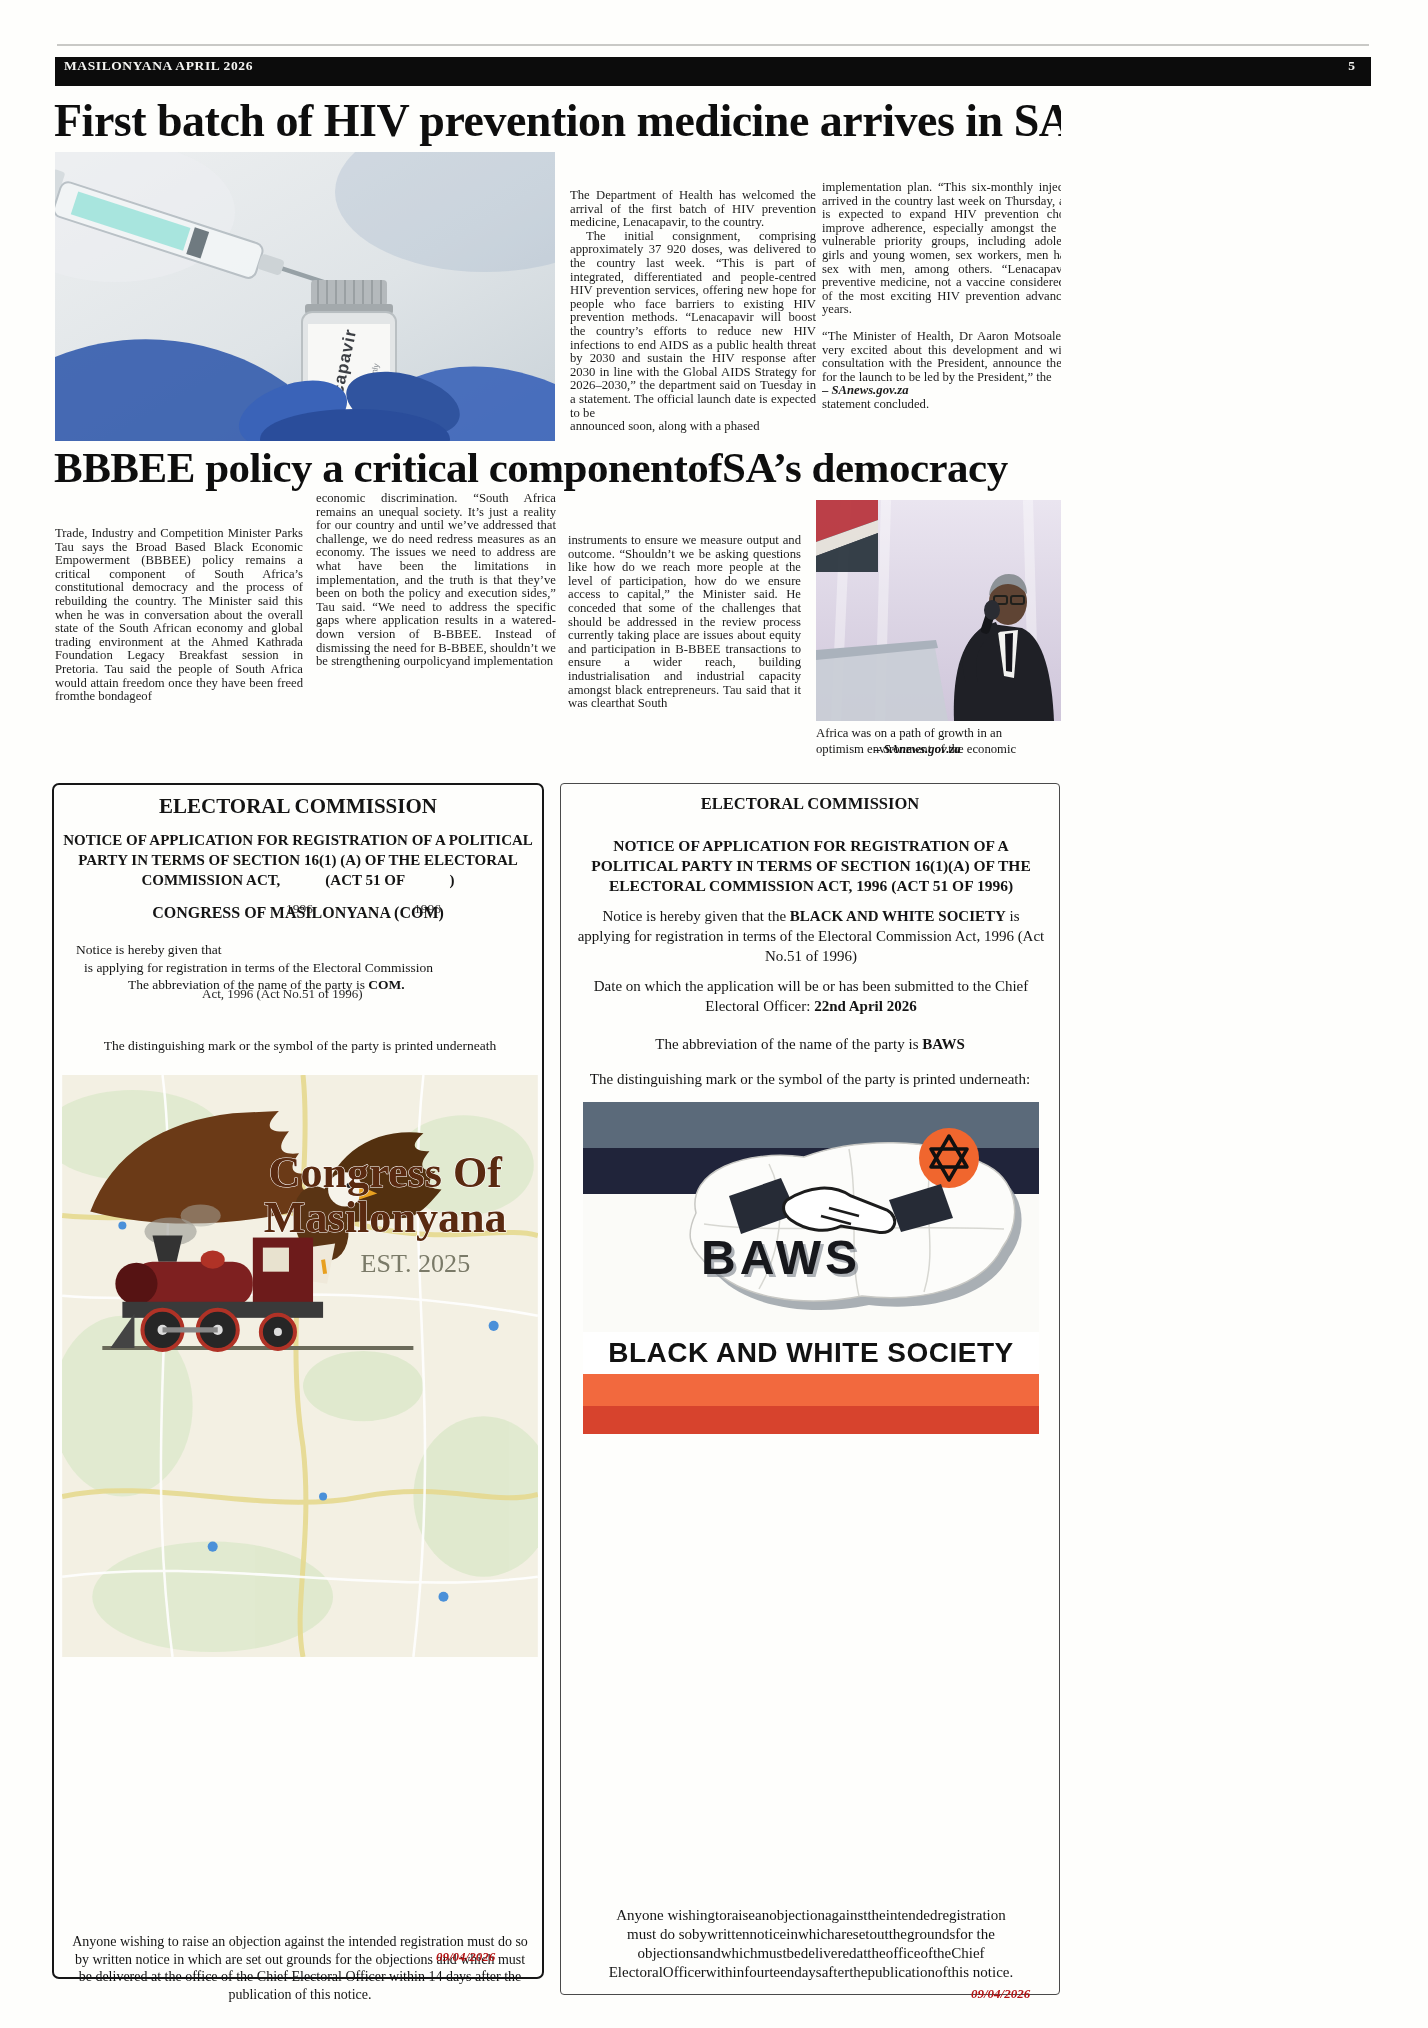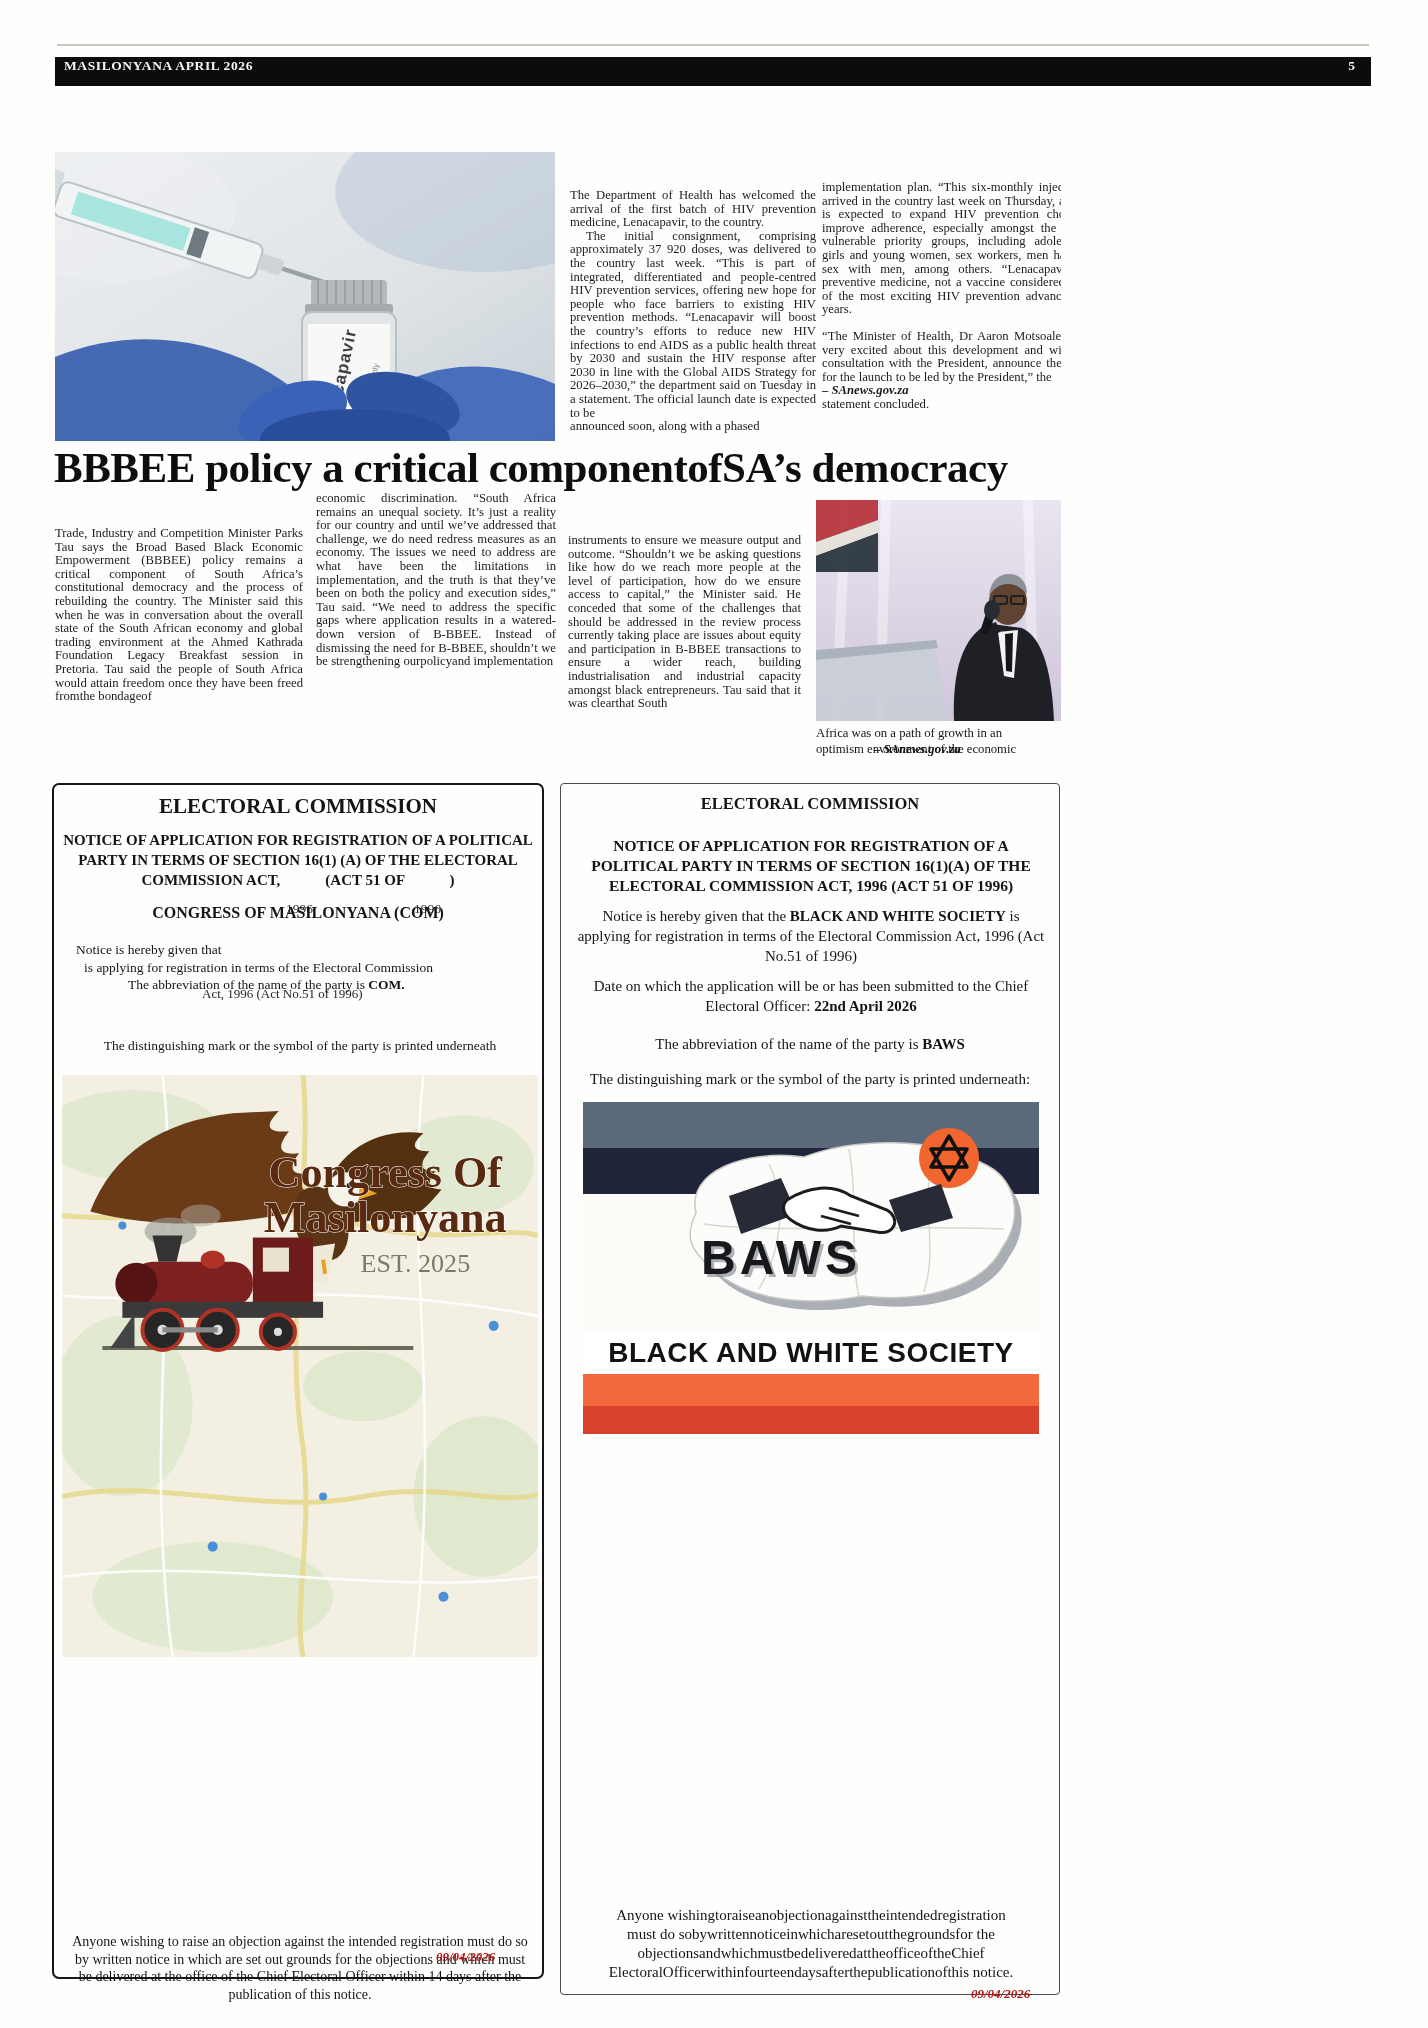--- a/index.html
+++ b/index.html
@@ -87,20 +87,21 @@
 <body>
 
 <div class="page">
   <div class="scan-topline"></div>
 
   <header class="masthead">
     <span class="masthead-title">MASILONYANA APRIL 2026</span>
     <span class="masthead-page">5</span>
   </header>
 
+  <h1 class="headline1">First batch of HIV prevention medicine arrives in SA</h1>
 
   <div class="hiv-photo">
     <svg viewBox="0 0 500 289" width="500" height="289">
       <defs>
         <linearGradient id="sg-bg" x1="0" y1="0" x2="1" y2="1">
           <stop offset="0" stop-color="#eef0f1"></stop>
             <stop offset=".55" stop-color="#dfe4e7"></stop>
             <stop offset="1" stop-color="#c9d2d8"></stop>
         </linearGradient>
       </defs>

